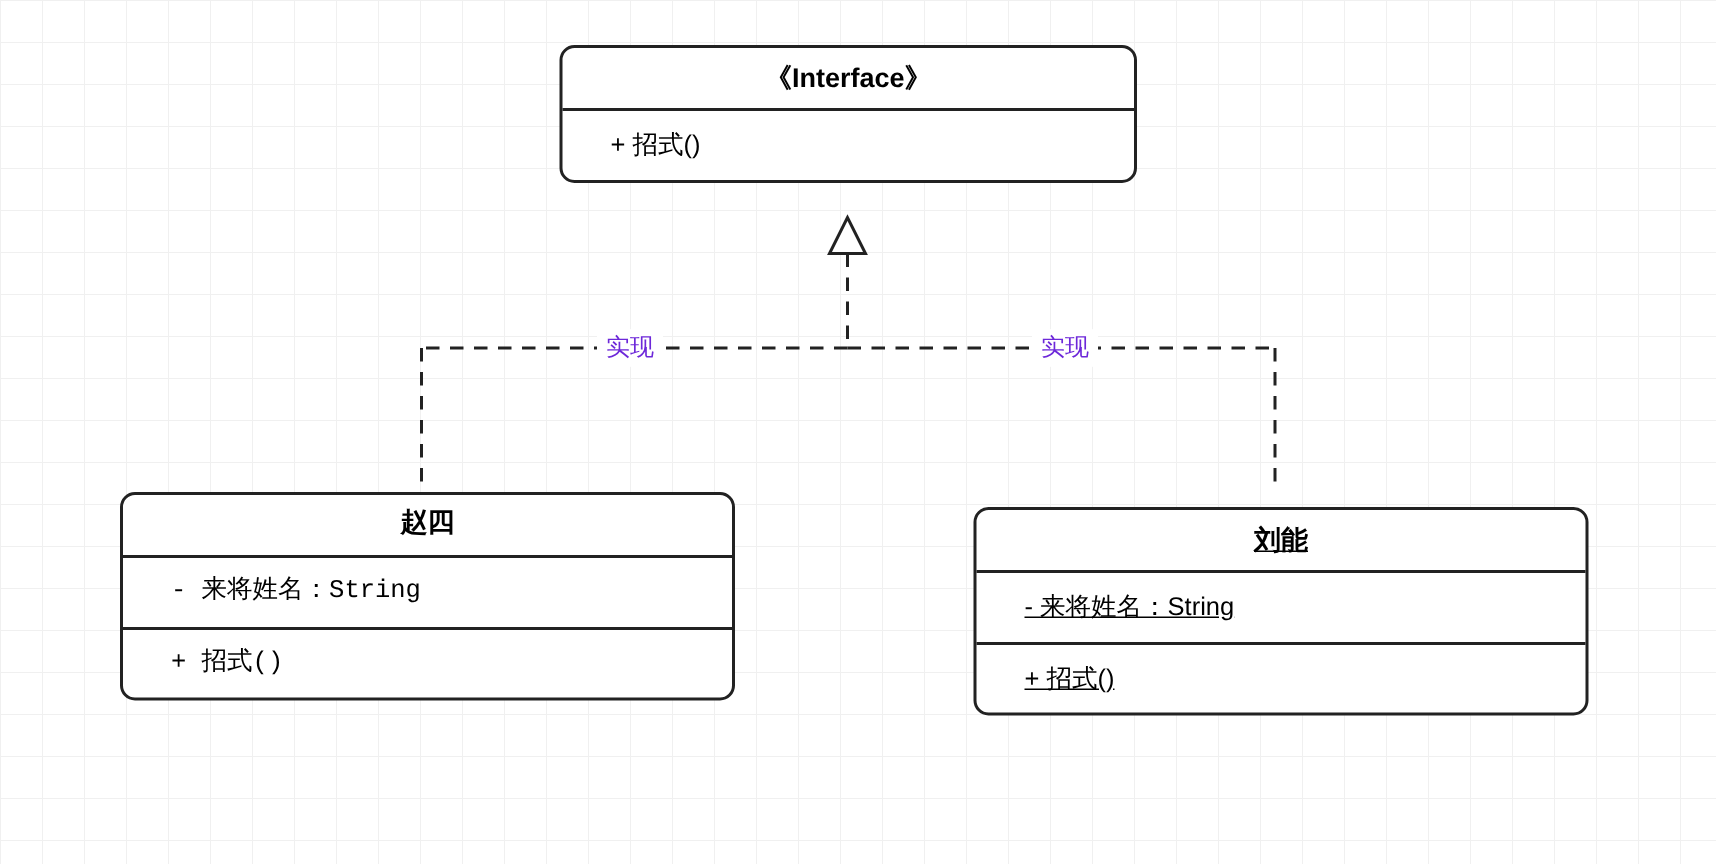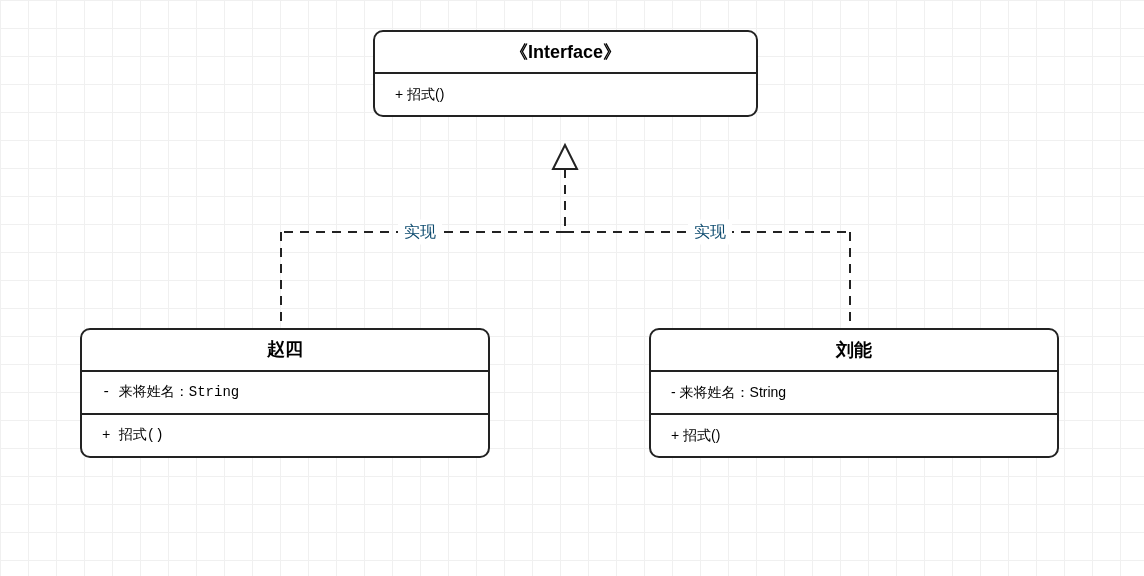--- a/index.html
+++ b/index.html
@@ -37,33 +37,33 @@
     font-weight: 700;
     padding: 8px 12px;
     font-size: 18px;
     line-height: 1.35;
     border-bottom: 2px solid #222;
   }
   .uml-stereo {
     font-weight: 700;
   }
   .uml-section {
-    padding: 10px 20px;
-    font-size: 14px;
+    padding: 10px 32px;
+    font-size: 17px;
     line-height: 1.5;
   }
   .uml-section + .uml-section {
     border-top: 2px solid #222;
   }
   .edge-label {
     position: absolute;
     background: #ffffff;
     padding: 2px 6px;
     font-size: 16px;
-    color: #0c4a6e;
+    color: #6d28d9;
     transform: translate(-50%, -50%);
   }
   svg.connectors {
     position: absolute;
     inset: 0;
     width: 1144px;
     height: 576px;
     pointer-events: none;
   }
 </style>
@@ -101,21 +101,21 @@
       <span>赵四</span>
     </div>
     <div class="uml-section">
       <div>- 来将姓名：String</div>
     </div>
     <div class="uml-section">
       <div>+ 招式()</div>
     </div>
   </div>
 
-  <div class="uml-box" style="left:649px; top:328px; width:410px;">
+  <div class="uml-box" style="left:649px; top:338px; width:410px;text-decoration:underline;">
     <div class="uml-title">
       <span>刘能</span>
     </div>
     <div class="uml-section">
       <div>- 来将姓名：String</div>
     </div>
     <div class="uml-section">
       <div>+ 招式()</div>
     </div>
   </div>

